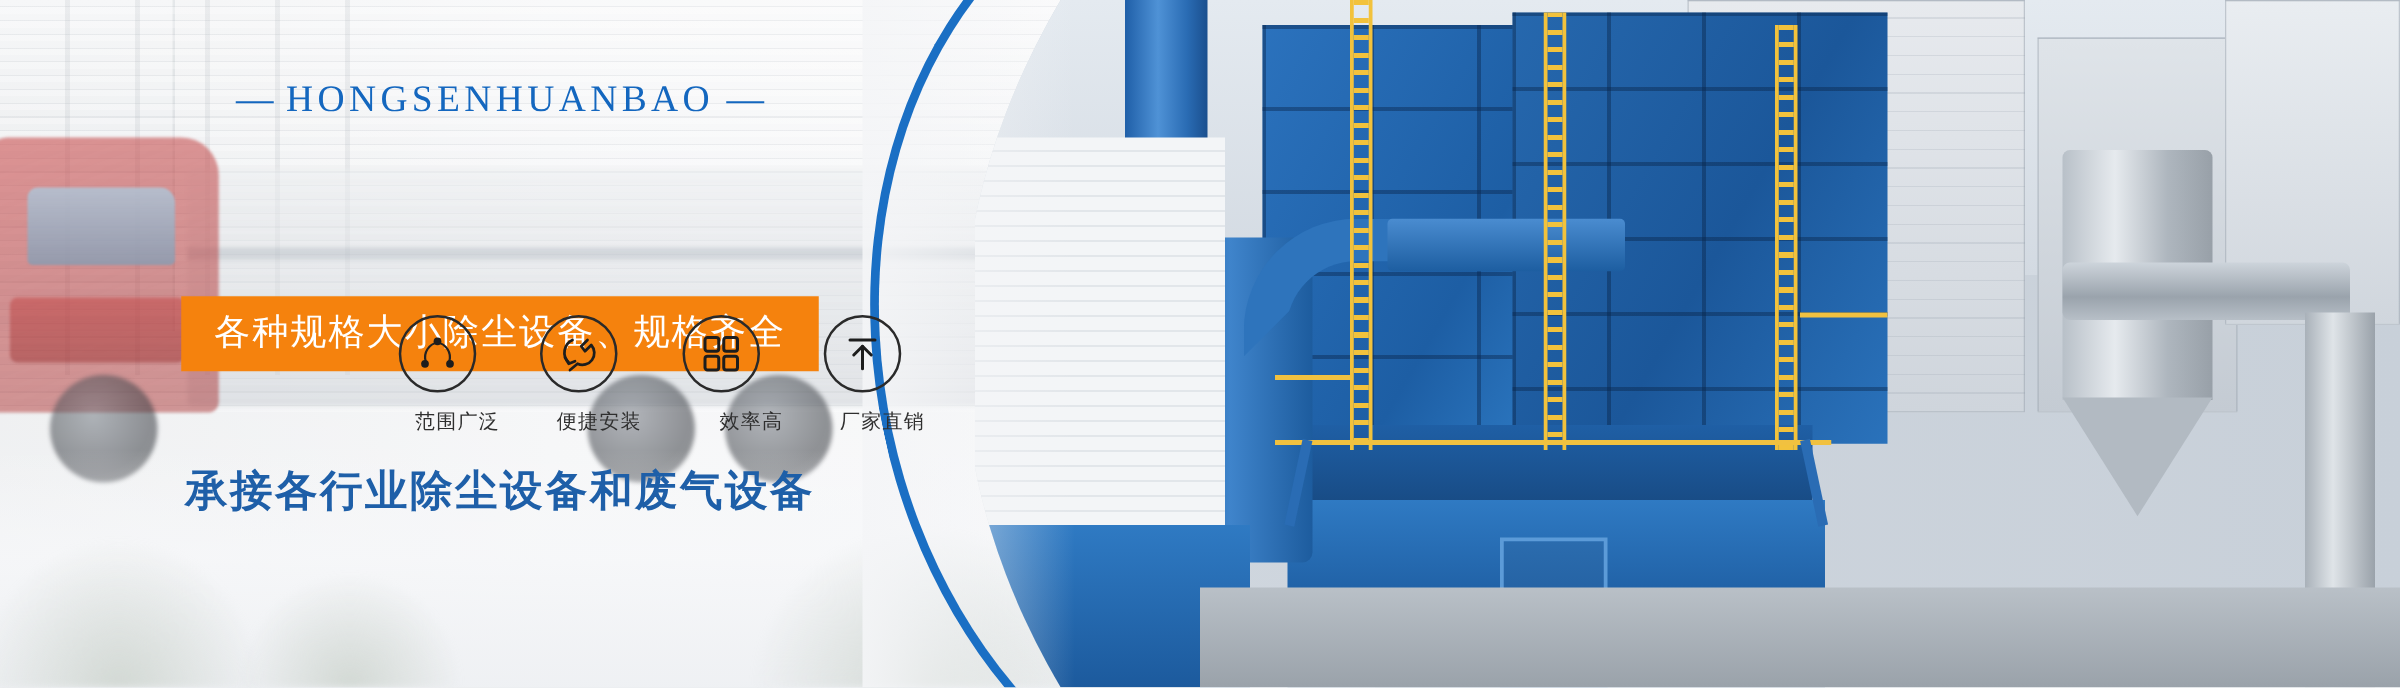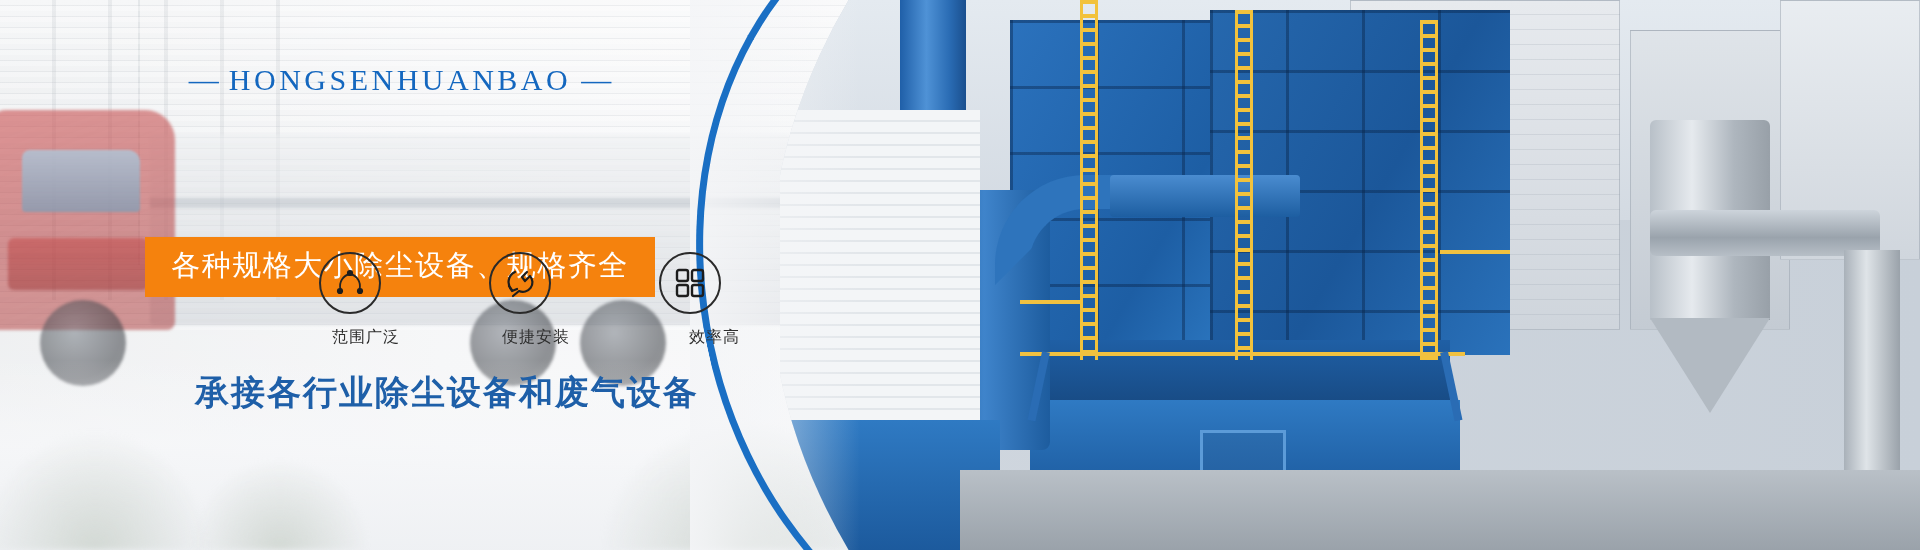--- a/index.html
+++ b/index.html
@@ -315,21 +315,20 @@
     white-space:nowrap;
   }
 
   .tagline {
     position:absolute; left:0; top:370px; width:800px;
     text-align:center;
     font-size:34px; font-weight:bold;
     letter-spacing:2px;
     color:#1e5fa8;
     white-space:nowrap;
-    margin-left:47px;
   }
 </style>
 </head>
 <body>
 
 <div id="banner">
 
   <div class="bg-left">
     <div class="building-block"></div>
     <div class="siding"></div>
@@ -429,18 +428,28 @@
           <svg width="32" height="32" viewBox="0 0 32 32">
             <rect x="3" y="3" width="11" height="11" rx="2" fill="none" stroke="#1d1d1d" stroke-width="2.4"></rect>
             <rect x="18" y="3" width="11" height="11" rx="2" fill="none" stroke="#1d1d1d" stroke-width="2.4"></rect>
             <rect x="3" y="18" width="11" height="11" rx="2" fill="none" stroke="#1d1d1d" stroke-width="2.4"></rect>
             <rect x="18" y="18" width="11" height="11" rx="2" fill="none" stroke="#1d1d1d" stroke-width="2.4"></rect>
           </svg>
         </div>
         <div class="feature-label">效率高</div>
       </div>
 
+      <div class="feature">
+        <div class="circle">
+          <svg width="32" height="32" viewBox="0 0 32 32">
+            <line x1="6" y1="5" x2="26" y2="5" stroke="#1d1d1d" stroke-width="2.4" stroke-linecap="round"></line>
+            <line x1="16" y1="10" x2="16" y2="28" stroke="#1d1d1d" stroke-width="2.4" stroke-linecap="round"></line>
+            <path d="M9 17 L16 10 L23 17" fill="none" stroke="#1d1d1d" stroke-width="2.4" stroke-linecap="round" stroke-linejoin="round"></path>
+          </svg>
+        </div>
+        <div class="feature-label">厂家直销</div>
+      </div>
 
     </div>
 
     <div class="tagline">承接各行业除尘设备和废气设备</div>
   </div>
 </div>
 
 </body></html>

